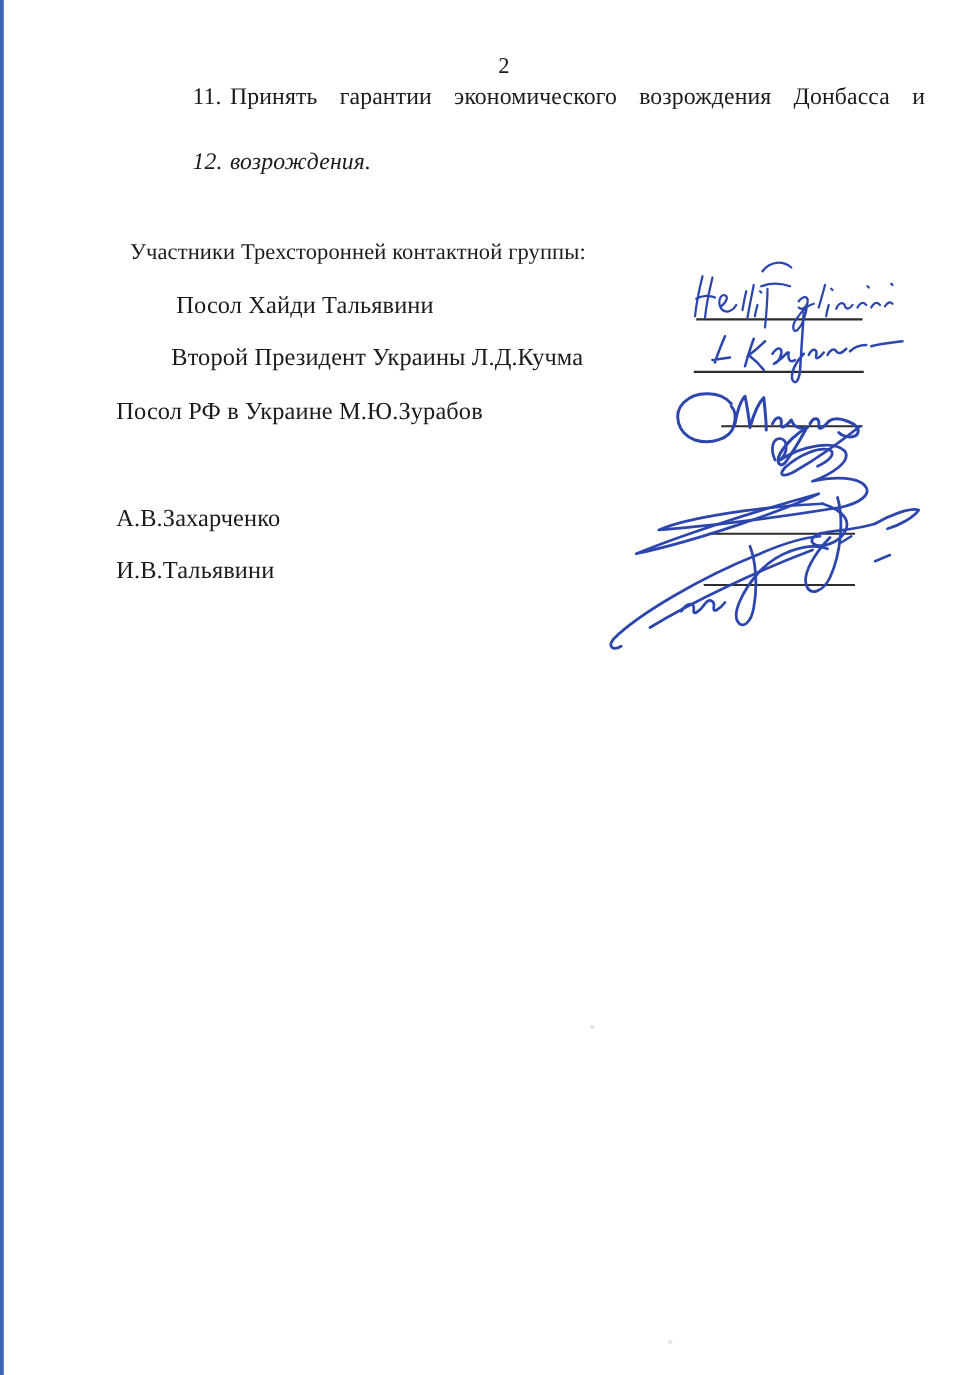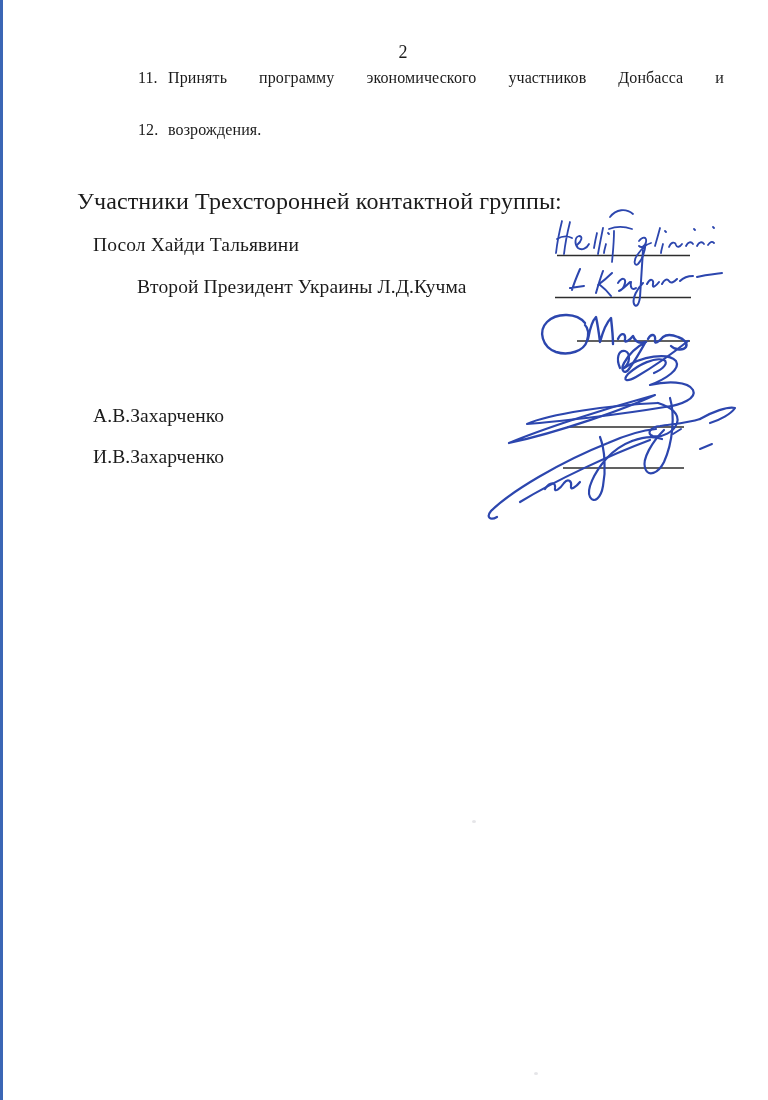--- a/index.html
+++ b/index.html
@@ -15,41 +15,41 @@
   .edge-line{
     position:absolute;left:0;top:0;width:3px;height:1100px;
     background:var(--edge-line,#3b66b5);
   }
   .page-number{
     position:absolute;top:42px;left:38px;right:0;
     text-align:center;
     font-size:18px;line-height:20px;
   }
   .clause{
-    position:absolute;left:138px;width:586px;
+    position:absolute;left:154px;width:586px;
     display:flex;
-    font-size:16px;line-height:22px;
+    font-size:19px;line-height:22px;
     letter-spacing:0.1px;
   }
   .clause .num{width:30px;flex:none;}
   .clause .ctext{flex:1;min-width:0;}
   .clause .l-just{text-align:justify;text-align-last:justify;}
   .clause .l-left{text-align:left;}
   #clause-11{top:67px;}
-  #clause-12{top:119px;}
+  #clause-12{top:119px;font-style:italic;}
   .heading{
-    position:absolute;left:77px;top:189px;
-    font-size:24px;line-height:24px;letter-spacing:0.1px;
+    position:absolute;left:104px;top:189px;
+    font-size:18px;line-height:24px;letter-spacing:0.1px;
   }
   .sig-name{
     position:absolute;left:93px;
     font-size:19.5px;line-height:24px;letter-spacing:0.1px;
     white-space:nowrap;
   }
-  #name-0{top:233px;}
+  #name-0{top:233px;margin-left:48px;}
   #name-1{top:275px;margin-left:44px;}
   #name-2{top:318px;}
   #name-3{top:404px;}
   #name-4{top:445px;}
   .overlay{position:absolute;left:0;top:0;pointer-events:none;}
   .sigline{stroke:var(--signature-line,#2d2d2d);stroke-width:1.7;fill:none;}
   .ink{stroke:var(--ink-blue,#2c46ae);fill:none;stroke-linecap:round;stroke-linejoin:round;}
   .w18{stroke-width:1.8;} .w20{stroke-width:2;} .w22{stroke-width:2.2;} .w24{stroke-width:2.4;}
   .speck{position:absolute;width:4px;height:3px;border-radius:50%;
     background:rgba(110,110,125,0.18);}
@@ -61,37 +61,38 @@
 
 <div class="page">
 
   <div class="edge-line"></div>
 
   <div class="page-number">2</div>
 
   <div class="clause" id="clause-11">
     <div class="num">11.</div>
     <div class="ctext">
-      <div class="l-just">Принять программу экономического участников Донбасса и</div>
+      <div class="l-just">Принять гарантии экономического возрождения Донбасса и</div>
     </div>
   </div>
 
   <div class="clause" id="clause-12">
     <div class="num">12.</div>
     <div class="ctext">
       <div class="l-left">возрождения.</div>
     </div>
   </div>
 
   <div class="heading">Участники Трехсторонней контактной группы:</div>
 
   <div class="sig-name" id="name-0">Посол Хайди Тальявини</div>
   <div class="sig-name" id="name-1">Второй Президент Украины Л.Д.Кучма</div>
+  <div class="sig-name" id="name-2">Посол РФ в Украине М.Ю.Зурабов</div>
   <div class="sig-name" id="name-3">А.В.Захарченко</div>
-  <div class="sig-name" id="name-4">И.В.Захарченко</div>
+  <div class="sig-name" id="name-4">И.В.Тальявини</div>
 
   <svg class="overlay" width="768" height="1100" viewBox="0 0 768 1100">
 
     <g>
       <line class="sigline" x1="557" y1="255.5" x2="690" y2="255.5"></line>
       <line class="sigline" x1="555" y1="297.5" x2="691" y2="297.5"></line>
       <line class="sigline" x1="577" y1="341" x2="690" y2="341"></line>
       <line class="sigline" x1="567" y1="427" x2="684" y2="427"></line>
       <line class="sigline" x1="563" y1="468" x2="684" y2="468"></line>
     </g>

